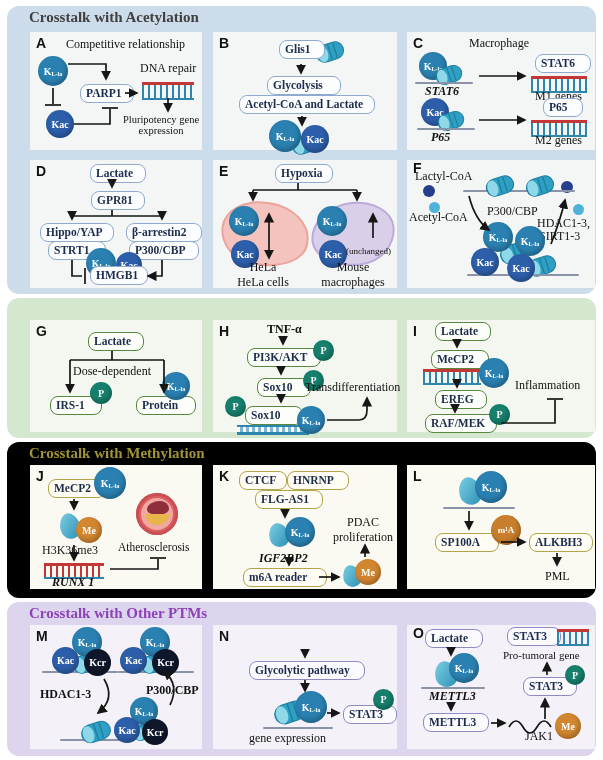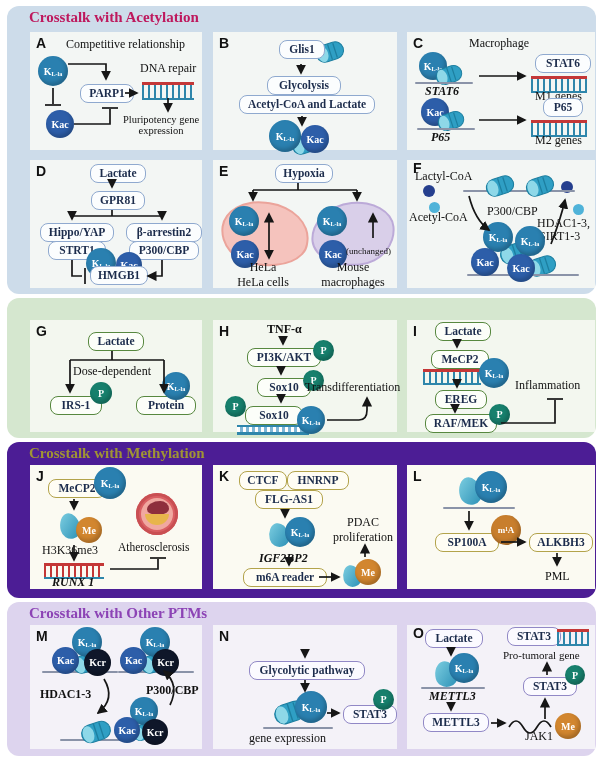--- a/index.html
+++ b/index.html
@@ -1,31 +1,31 @@
 <!DOCTYPE html>
 <html><head>
 <meta charset="utf-8">
 <style>
   html,body{margin:0;padding:0}
   body{width:603px;height:760px;background:#ffffff;position:relative;
        font-family:"Liberation Serif",serif;color:#111;overflow:hidden}
   .sec{position:absolute;left:7px;width:589px;border-radius:12px}
   #sec1{top:6px;height:288px;background:#cddcea}
   #sec2{top:298px;height:140px;background:#d5e7cf}
-  #sec3{top:442px;height:156px;background:#4c1d95}
+  #sec3{top:442px;height:156px;background:#000000}
   #sec4{top:602px;height:154px;background:#ddd4ee}
   .sec-title{position:absolute;left:22px;top:3px;font-weight:bold;font-size:15px;white-space:nowrap}
-  #sec1 .sec-title{color:#be185d}#sec2 .sec-title{color:#3f9e47}
+  #sec1 .sec-title{color:#404040}#sec2 .sec-title{color:#3f9e47}
   #sec3 .sec-title{color:#a09434}#sec4 .sec-title{color:#8c43b5}
   .panel{position:absolute;background:#f3f6f4}
   #sec2 .panel{background:#f3f7ef}#sec3 .panel{background:#fbfaf2}#sec4 .panel{background:#f4f2f8}
   .letter{position:absolute;left:6px;top:3px;font-weight:bold;font-size:14px;color:#111;
           font-family:"Liberation Sans",sans-serif}
   .box{position:absolute;height:15px;line-height:15px;padding:1px 5px;border:1.6px solid #8fa9cf;
-       border-radius:8px;background:#fbfdfe;font-size:11.5px;color:#1c2c4c;text-align:center;
+       border-radius:8px;background:#fbfdfe;font-size:11.5px;color:#1c2c4c;text-align:left;
        white-space:nowrap;font-weight:bold}
   #sec2 .box{border-color:#57883f;background:#fcfef9}
   #sec3 .box{border-color:#b3a34b;background:#fffdf4}
   #sec4 .box{border-color:#9188c6;background:#fbfaff}
   .circ{position:absolute;border-radius:50%;color:#fff;display:flex;align-items:center;
         justify-content:center;font-size:10px;font-weight:bold;
         box-shadow:inset -2px -3px 4px rgba(0,0,0,.22)}
   .circ sub{font-size:6px;line-height:6px;margin-top:5px}
   .kla{background:#2a80b0}.kac{background:#2d5ea9}.kcr{background:#0f172a}
   .me{background:#d2862f}.pp{background:#17806d}.m1a{background:#c87e2d}

